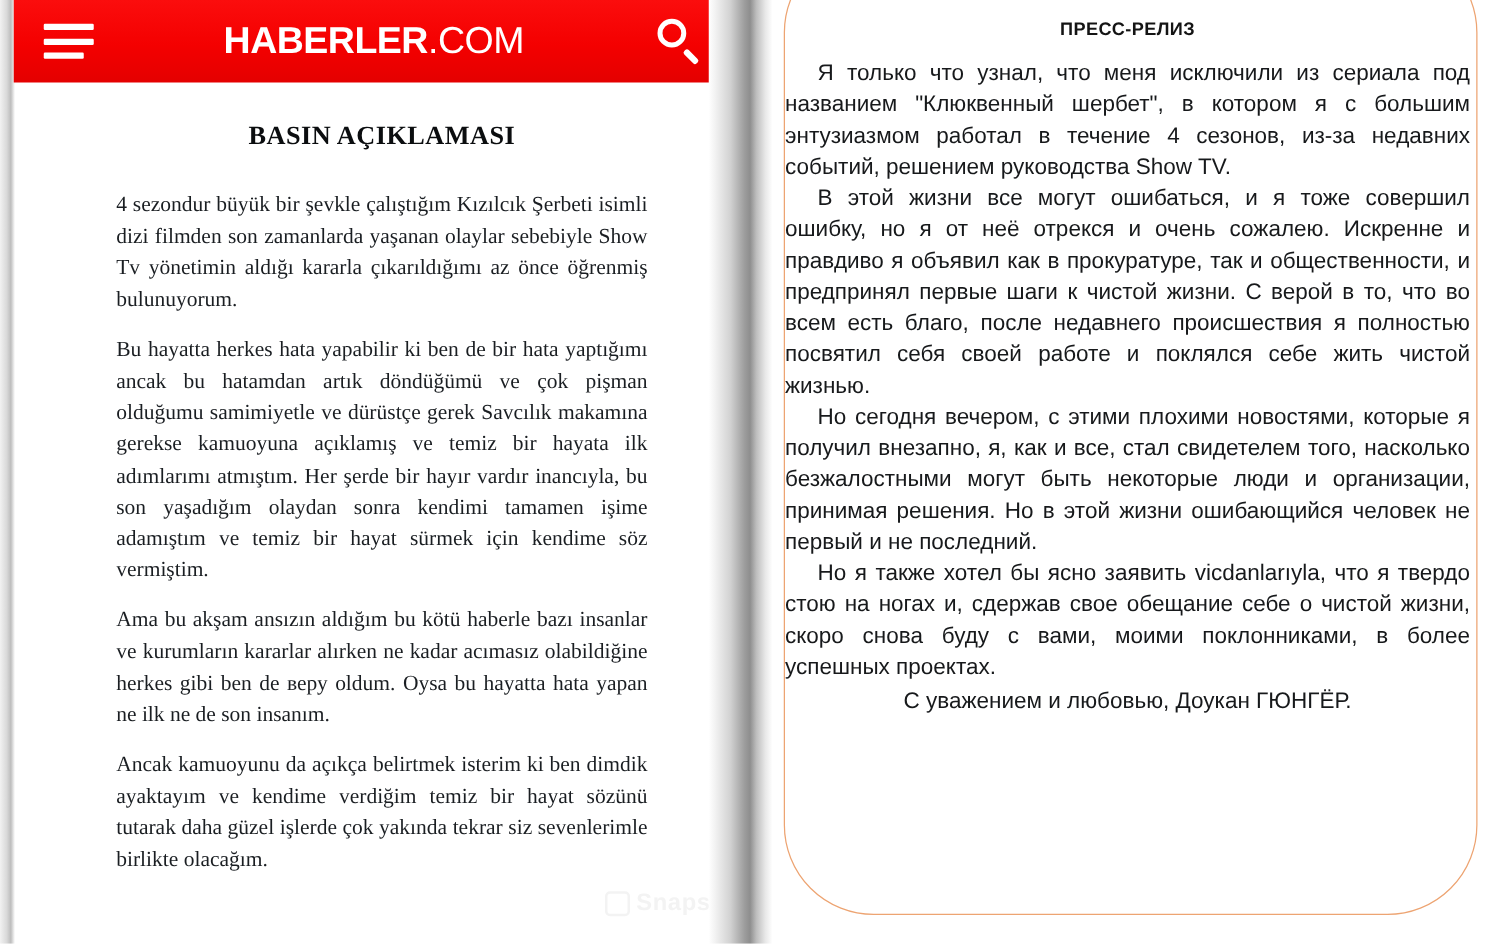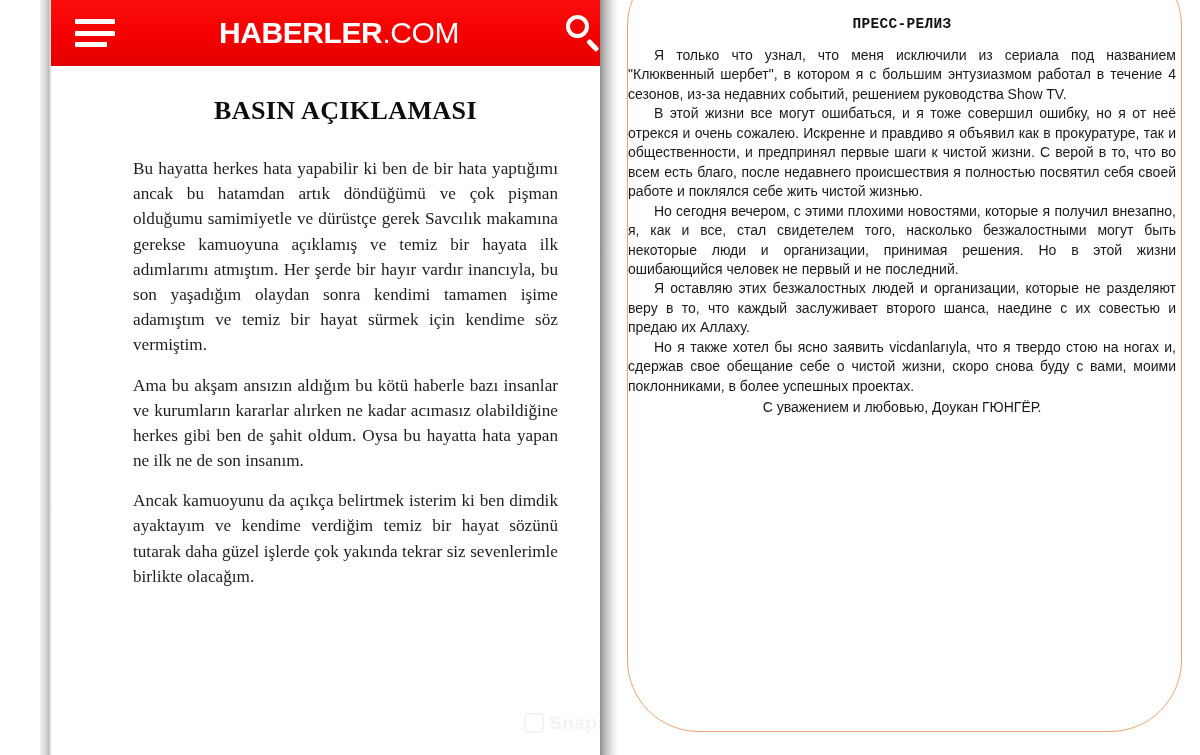--- a/index.html
+++ b/index.html
@@ -24,21 +24,20 @@
 
   
   .left-pane {
     position: absolute;
     left: 0;
     top: 0;
     width: 600px;
     height: 755px;
     background: #ffffff;
     overflow: hidden;
-    margin-left: 40px;
   }
 
   
   .left-edge-shadow {
     position: absolute;
     left: 0;
     top: 0;
     width: 12px;
     height: 755px;
     background: linear-gradient(to right, #f2f2f2 0%, #d9d9d9 45%, #bdbdbd 72%, #ffffff 100%);
@@ -125,21 +124,21 @@
     position: absolute;
     left: 93px;
     top: 96px;
     width: 425px;
     font-family: "Liberation Serif", "DejaVu Serif", serif;
     color: #14181c;
   }
   .doc-title {
     text-align: center;
     font-weight: 700;
-    font-size: 26px;
+    font-size: 21px;
     letter-spacing: 0.4px;
     margin: 0 0 30px 0;
     color: #0b0d0f;
   }
   .doc-p {
     margin: 0 0 15px 0;
     font-size: 17.2px;
     line-height: 1.465;
     text-align: justify;
     text-justify: inter-word;
@@ -203,25 +202,24 @@
     width: 548px;
   }
 
   .release-title {
     text-align: center;
     font-size: 14.5px;
     font-weight: 700;
     letter-spacing: 0.3px;
     color: #141414;
     margin: 0 0 14px 0;
-    font-family: Liberation Mono, monospace;
   }
   .rel-p {
     margin: 0;
-    font-size: 14px;
+    font-size: 18px;
     line-height: 1.39;
     text-align: justify;
     text-justify: inter-word;
     color: #17191b;
     text-indent: 26px;
     font-family: "Liberation Sans", "DejaVu Sans", sans-serif;
   }
   .rel-p.last-center {
     text-align: center;
     text-indent: 0;
@@ -247,22 +245,23 @@
         <span class="brand-main">HABERLER</span><span class="brand-tld">.COM</span>
       </div>
       <div class="search-icon">
         <span class="ring"></span>
         <span class="handle"></span>
       </div>
     </div>
 
     <div class="doc-body">
       <h1 class="doc-title">BASIN AÇIKLAMASI</h1>
+      <p class="doc-p">4 sezondur büyük bir şevkle çalıştığım Kızılcık Şerbeti isimli dizi filmden son zamanlarda yaşanan olaylar sebebiyle Show Tv yönetimin aldığı kararla çıkarıldığımı az önce öğrenmiş bulunuyorum.</p>
       <p class="doc-p">Bu hayatta herkes hata yapabilir ki ben de bir hata yaptığımı ancak bu hatamdan artık döndüğümü ve çok pişman olduğumu samimiyetle ve dürüstçe gerek Savcılık makamına gerekse kamuoyuna açıklamış ve temiz bir hayata ilk adımlarımı atmıştım. Her şerde bir hayır vardır inancıyla, bu son yaşadığım olaydan sonra kendimi tamamen işime adamıştım ve temiz bir hayat sürmek için kendime söz vermiştim.</p>
-      <p class="doc-p">Ama bu akşam ansızın aldığım bu kötü haberle bazı insanlar ve kurumların kararlar alırken ne kadar acımasız olabildiğine herkes gibi ben de şahit oldum. Oysa bu hayatta hata yapan ne ilk ne de son insanım.</p>
+      <p class="doc-p">Ama bu akşam ansızın aldığım bu kötü haberle bazı insanlar ve kurumların kararlar alırken ne kadar acımasız olabildiğine herkes gibi ben de веру oldum. Oysa bu hayatta hata yapan ne ilk ne de son insanım.</p>
       <p class="doc-p">Ancak kamuoyunu da açıkça belirtmek isterim ki ben dimdik ayaktayım ve kendime verdiğim temiz bir hayat sözünü tutarak daha güzel işlerde çok yakında tekrar siz sevenlerimle birlikte olacağım.</p>
 
     </div>
 
     <div class="watermark">
       <span class="wm-badge"></span>
       <span>Snapsdir</span>
     </div>
 
     <div class="right-edge-shadow"></div>
@@ -271,18 +270,17 @@
   <div class="right-pane">
     <div class="right-pane-shade"></div>
     <div class="release-card"></div>
   </div>
 
   <div class="release-inner">
     <div class="release-title">ПРЕСС-РЕЛИЗ</div>
     <p class="rel-p">Я только что узнал, что меня исключили из сериала под названием "Клюквенный шербет", в котором я с большим энтузиазмом работал в течение 4 сезонов, из-за недавних событий, решением руководства Show TV.</p>
     <p class="rel-p">В этой жизни все могут ошибаться, и я тоже совершил ошибку, но я от неё отрекся и очень сожалею. Искренне и правдиво я объявил как в прокуратуре, так и общественности, и предпринял первые шаги к чистой жизни. С верой в то, что во всем есть благо, после недавнего происшествия я полностью посвятил себя своей работе и поклялся себе жить чистой жизнью.</p>
     <p class="rel-p">Но сегодня вечером, с этими плохими новостями, которые я получил внезапно, я, как и все, стал свидетелем того, насколько безжалостными могут быть некоторые люди и организации, принимая решения. Но в этой жизни ошибающийся человек не первый и не последний.</p>
-    <p class="rel-p">Я оставляю этих безжалостных людей и организации, которые не разделяют веру в то, что каждый заслуживает второго шанса, наедине с их совестью и предаю их Аллаху.</p>
     <p class="rel-p">Но я также хотел бы ясно заявить vicdanlarıyla, что я твердо стою на ногах и, сдержав свое обещание себе о чистой жизни, скоро снова буду с вами, моими поклонниками, в более успешных проектах.</p>
     <p class="rel-p last-center">С уважением и любовью, Доукан ГЮНГЁР.</p>
   </div>
 
 </div>
 
 </body></html>

